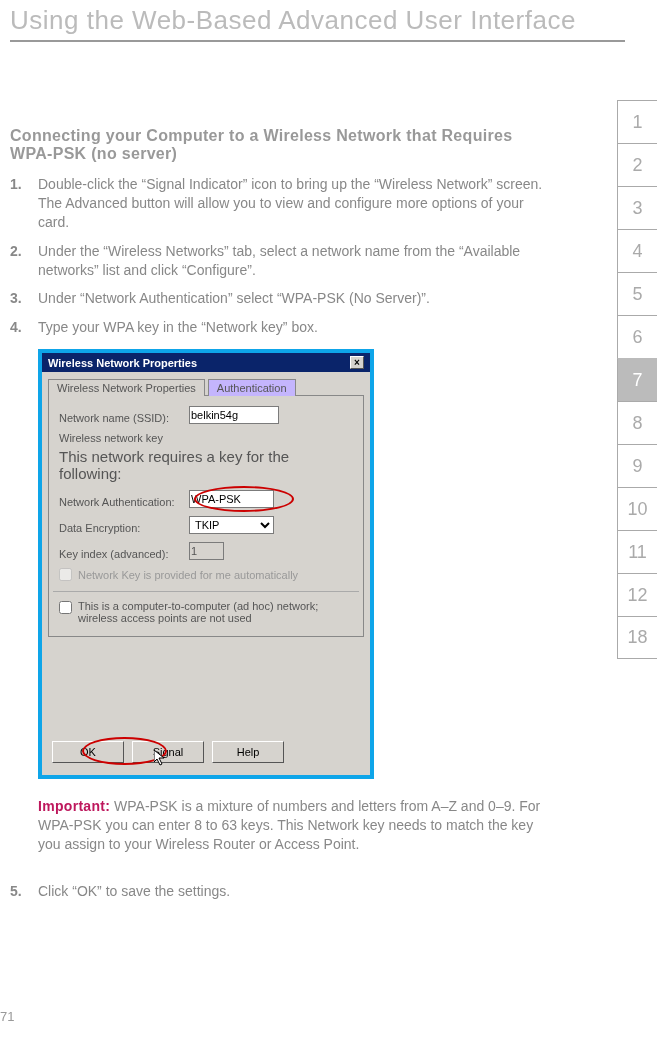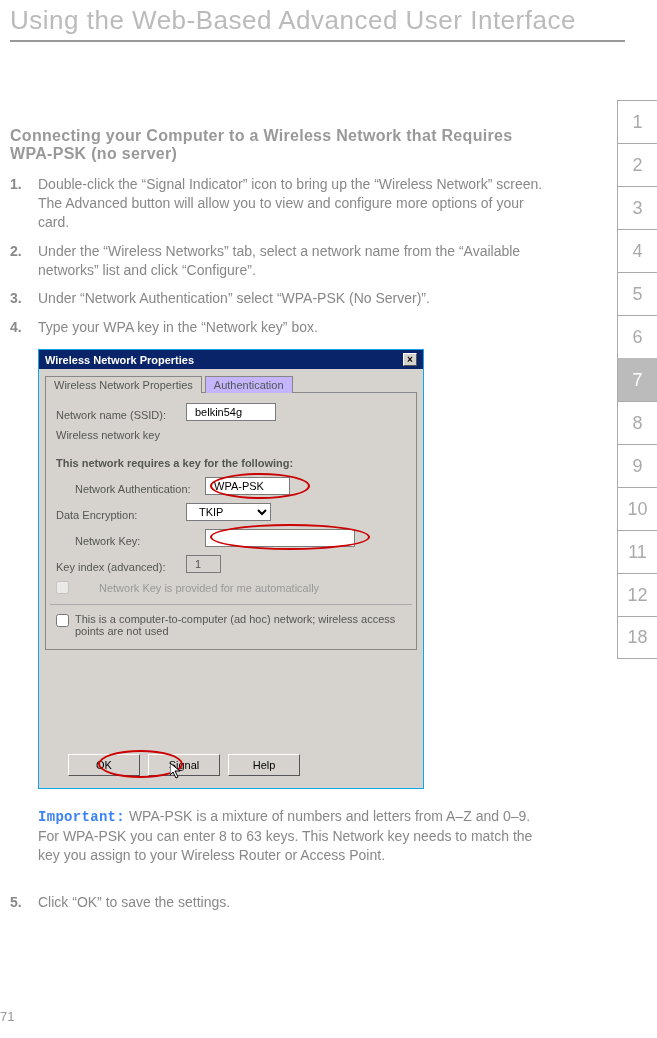--- a/index.html
+++ b/index.html
@@ -58,23 +58,23 @@
       min-width: 28px;
       flex-shrink: 0;
     }
     .step-text {
       flex: 1;
     }
     .screenshot-wrap {
       margin: 12px 0 18px 28px;
     }
     .dlg {
-      width: 386px;
-      background: #d6d3ce;
-      border: 1px solid #0ea5e9;
+      width: 336px;
+      background: #d6d3ce;
+      border: 4px solid #0ea5e9;
       font-family: "MS Sans Serif", Tahoma, Arial, sans-serif;
       font-size: 11px;
       color: #555;
     }
     .dlg-title {
       background: #0a246a;
       color: #fff;
       padding: 3px 6px;
       display: flex;
       justify-content: space-between;
@@ -125,38 +125,36 @@
     }
     .form-row label {
       width: 130px;
       font-size: 11px;
     }
     .form-input, .form-select {
       border: 1px solid #7b7b7b;
       background: #fff;
       height: 18px;
       font-size: 11px;
-      padding: 1px 8px;
+      padding: 1px 1px;
     }
     .w-ssid { width: 90px; }
     .w-sel { width: 85px; }
     .w-key { width: 150px; }
     .w-idx { width: 35px; background: #d6d3ce; }
     .subhead {
       font-size: 11px;
       margin: 6px 0 4px 0;
     }
     .muted {
       color: #999;
-      gap: 24px;
     }
     .group-text {
-      font-size: 11px;
-      margin: 16px 0 8px 0;
-      font-weight: bold;
+      font-size: 15px;
+      margin: 4px 0 8px 0;
     }
     .divider {
       border-top: 1px solid #aaa;
       margin: 10px -6px 8px -6px;
     }
     .adhoc-row {
       display: flex;
       align-items: flex-start;
       gap: 6px;
       font-size: 11px;
@@ -200,22 +198,22 @@
       pointer-events: none;
     }
     .cursor-arrow svg { display: block; }
     .important-block {
       margin: 14px 0 0 28px;
       font-size: 14px;
       line-height: 1.35;
     }
     .important-label {
       font-weight: bold;
-      color: #3b82f6;
-      font-family: Liberation Mono, monospace;
+      color: #be185d;
+      font-family: Liberation Sans, sans-serif;
       font-stretch: condensed;
       letter-spacing: 0.3px;
     }
     .side-nav {
       position: absolute;
       right: 0;
       top: 100px;
       width: 40px;
     }
     .side-nav .nav-item {
@@ -239,21 +237,21 @@
       border-top-color: #bbb;
     }
     .page-num {
       position: absolute;
       bottom: 14px;
       width: 100%;
       text-align: left;
       font-size: 13px;
       color: #999;
     }
-    .rel { position: relative; margin-left: 19px; }
+    .rel { position: relative; }
   </style>
 </head>
 <body>
 
 <div class="page-header">
   <div class="page-title">Using the Web-Based Advanced User Interface</div>
   <hr class="hr">
 </div>
 
 <div class="content">
@@ -302,25 +300,20 @@
           <div class="red-oval oval-auth"></div>
         </div>
 
         <div class="form-row">
           <label>Data Encryption:</label>
           <select class="form-select w-sel">
             <option>TKIP</option>
           </select>
         </div>
 
-        <div class="form-row rel">
-          <label>Network Key:</label>
-          <input class="form-input w-key" style="">
-          <div class="red-oval oval-key"></div>
-        </div>
 
         <div class="form-row">
           <label>Key index (advanced):</label>
           <input class="form-input w-idx" disabled="" value="1" style="">
         </div>
 
         <div class="form-row muted">
           <input type="checkbox" disabled="" style="">
           <span style="margin-left:6px">Network Key is provided for me automatically</span>
         </div>

